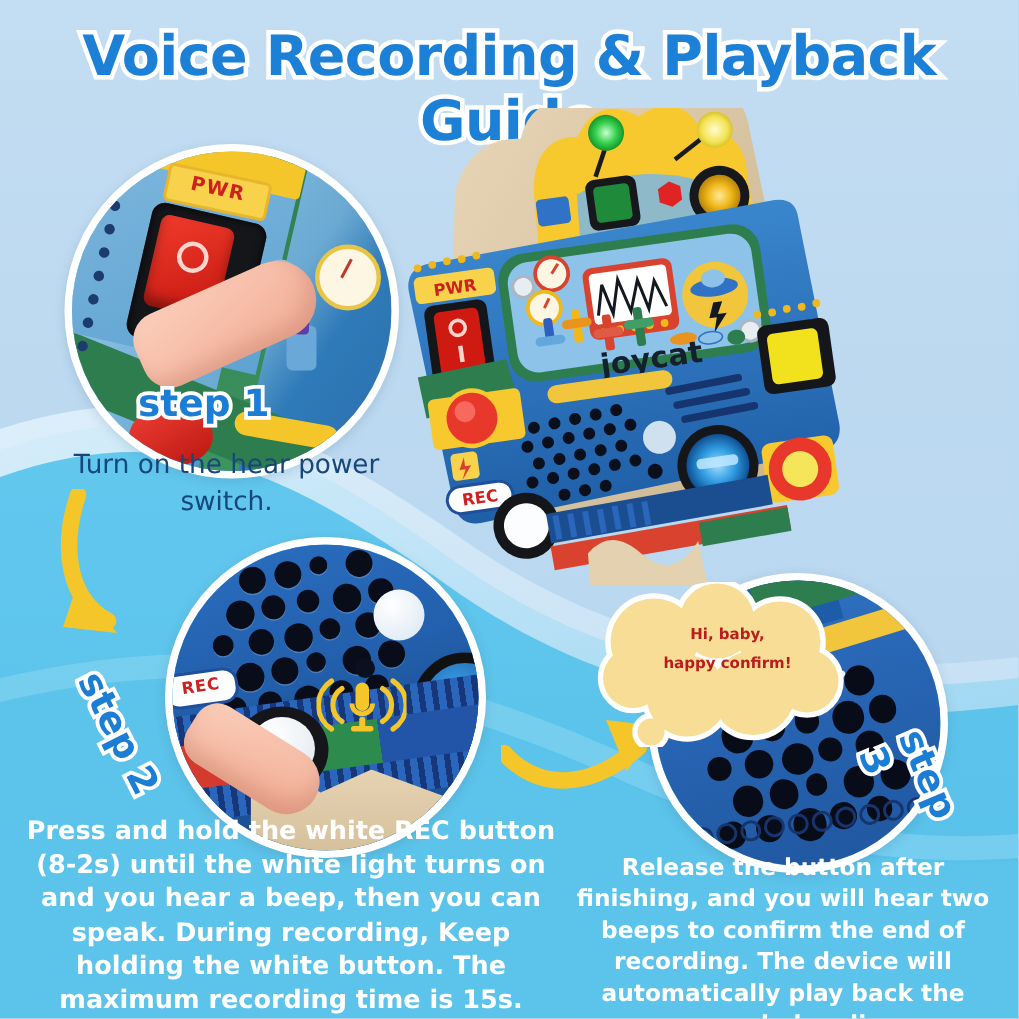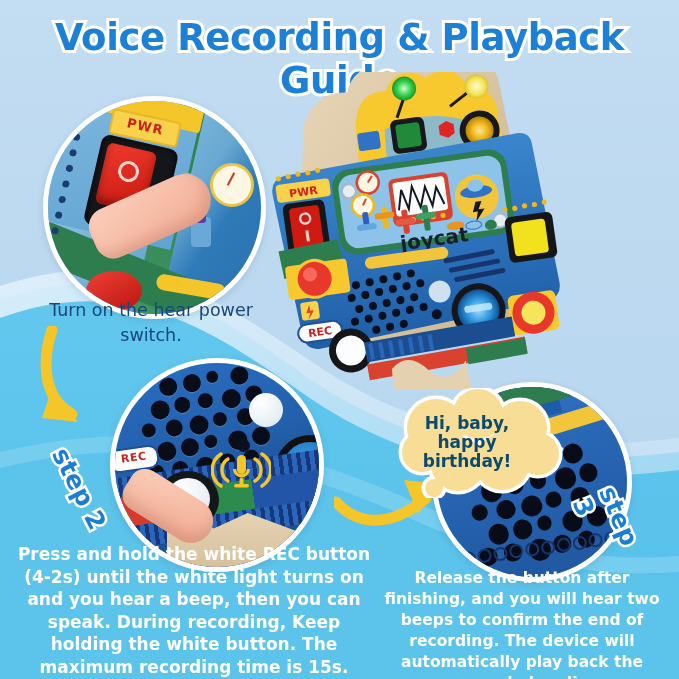--- a/index.html
+++ b/index.html
@@ -114,22 +114,22 @@
      transform:rotate(36deg);border-radius:2px;opacity:.9;}
   .c3-dotrow{position:absolute;left:2px;top:152px;width:190px;height:18px;transform:rotate(-10deg);}
   .c3-dotrow i{position:absolute;width:10px;height:10px;border-radius:50%;border:2px solid #16356f;}
   .c3-edge{position:absolute;left:-10px;top:-14px;width:130px;height:58px;background:#1d5ca8;transform:rotate(-16deg);}
   .c3-green{position:absolute;left:62px;top:-22px;width:120px;height:34px;background:#2e7d4f;transform:rotate(-16deg);}
   .c3-red{position:absolute;left:-24px;top:28px;width:50px;height:38px;background:#d43a2e;transform:rotate(-16deg);}
   .c3-wood{position:absolute;left:-28px;top:-2px;width:46px;height:52px;background:#e4d1b0;transform:rotate(-16deg);border-radius:6px;}
 
   
   .bubble{position:absolute;left:392px;top:388px;width:182px;height:110px;}
-  .bubble-txt{position:absolute;left:0;top:26px;width:150px;text-align:center;
-    color:#0c4a6e;font-size:17px;font-weight:bold;line-height:19px;}
+  .bubble-txt{position:absolute;left:18px;top:26px;width:150px;text-align:center;
+    color:#b91c1c;font-size:10px;font-weight:bold;line-height:19px;}
 
   
   .steplab{position:absolute;font-size:25px;font-weight:bold;color:#1b7ed4;
     -webkit-text-stroke:5px #ffffff;paint-order:stroke fill;}
   #steplab1{left:92px;top:254px;}
   #steplab2{left:72px;top:443px;transform:rotate(63deg);transform-origin:left top;}
   #steplab3{left:620px;top:482px;transform:rotate(67deg);transform-origin:left top;}
 
   
   .cap1{position:absolute;left:36px;top:298px;width:230px;text-align:center;
@@ -193,20 +193,21 @@
       <div class="sw-red"></div>
       <div class="sw-o"></div>
       <div class="c1-screw"></div>
       <div class="c1-gauge"></div>
       <div class="c1-knob"></div>
       <div class="c1-red"></div>
       <div class="c1-yel"></div>
       <div class="finger1"></div>
     </div>
   </div>
+  <div class="steplab" id="steplab1">step 1</div>
   <div class="cap1">Turn on the hear power switch.</div>
 
   <svg class="arrowsvg" id="arrow1" viewBox="0 0 110 110">
     <path d="M14,4 C2,40 8,74 34,88" stroke="#f5c62a" stroke-width="11" fill="none" stroke-linecap="round"></path>
     <path d="M14,62 L40,96 L4,92 Z" fill="#f5c62a"></path>
   </svg>
 
   <div class="circ" id="circ2">
     <div class="inner">
       <div class="c2-bg"></div>
@@ -255,21 +256,21 @@
           <rect x="23" y="37" width="15" height="3.6" rx="1.8"></rect>
           <path d="M17,12 a13,13 0 0 0 0,22" stroke="#f5c62a" stroke-width="3.4" fill="none" stroke-linecap="round"></path>
           <path d="M10,7 a19,19 0 0 0 0,32" stroke="#f5c62a" stroke-width="3.4" fill="none" stroke-linecap="round"></path>
           <path d="M44,12 a13,13 0 0 1 0,22" stroke="#f5c62a" stroke-width="3.4" fill="none" stroke-linecap="round"></path>
           <path d="M51,7 a19,19 0 0 1 0,32" stroke="#f5c62a" stroke-width="3.4" fill="none" stroke-linecap="round"></path>
         </g>
       </svg>
     </div>
   </div>
   <div class="steplab" id="steplab2">step 2</div>
-  <div class="cap2">Press and hold the white REC button (4-2s) until the white light turns on and you hear a beep, then you can speak. During recording, Keep holding the white button. The maximum recording time is 15s.</div>
+  <div class="cap2">Press and hold the white REC button (8-2s) until the white light turns on and you hear a beep, then you can speak. During recording, Keep holding the white button. The maximum recording time is 15s.</div>
 
   <svg class="arrowsvg" id="arrow2" viewBox="0 0 120 90">
     <path d="M2,52 C26,78 60,76 92,48" stroke="#f5c62a" stroke-width="11" fill="none" stroke-linecap="round"></path>
     <path d="M70,30 L104,34 L84,64 Z" fill="#f5c62a"></path>
   </svg>
 
   <div class="circ" id="circ3">
     <div class="inner">
       <div class="c3-bg"></div>
       <div class="c3-edge"></div>
@@ -340,21 +341,21 @@
         <circle cx="128" cy="40" r="27"></circle>
           <circle cx="146" cy="66" r="21"></circle>
         <circle cx="110" cy="74" r="28"></circle>
           <circle cx="66" cy="76" r="27"></circle>
         <circle cx="30" cy="64" r="20"></circle>
           <circle cx="42" cy="100" r="9"></circle>
       </g>
     </svg>
     <div class="bubble-txt">
       <div>Hi, baby,</div>
-      <div>happy birthday!</div>
+      <div>happy confirm!</div>
     </div>
   </div>
 
   <div class="steplab" id="steplab3">step 3</div>
   <div class="cap3">Release the button after finishing, and you will hear two beeps to confirm the end of recording. The device will automatically play back the recorded audio</div>
 
   <svg id="toy" viewBox="0 0 330 318">
     <defs>
       <linearGradient id="wood" x1="0" y1="0" x2="1" y2="1">
         <stop offset="0%" stop-color="#e9d8ba"></stop>

